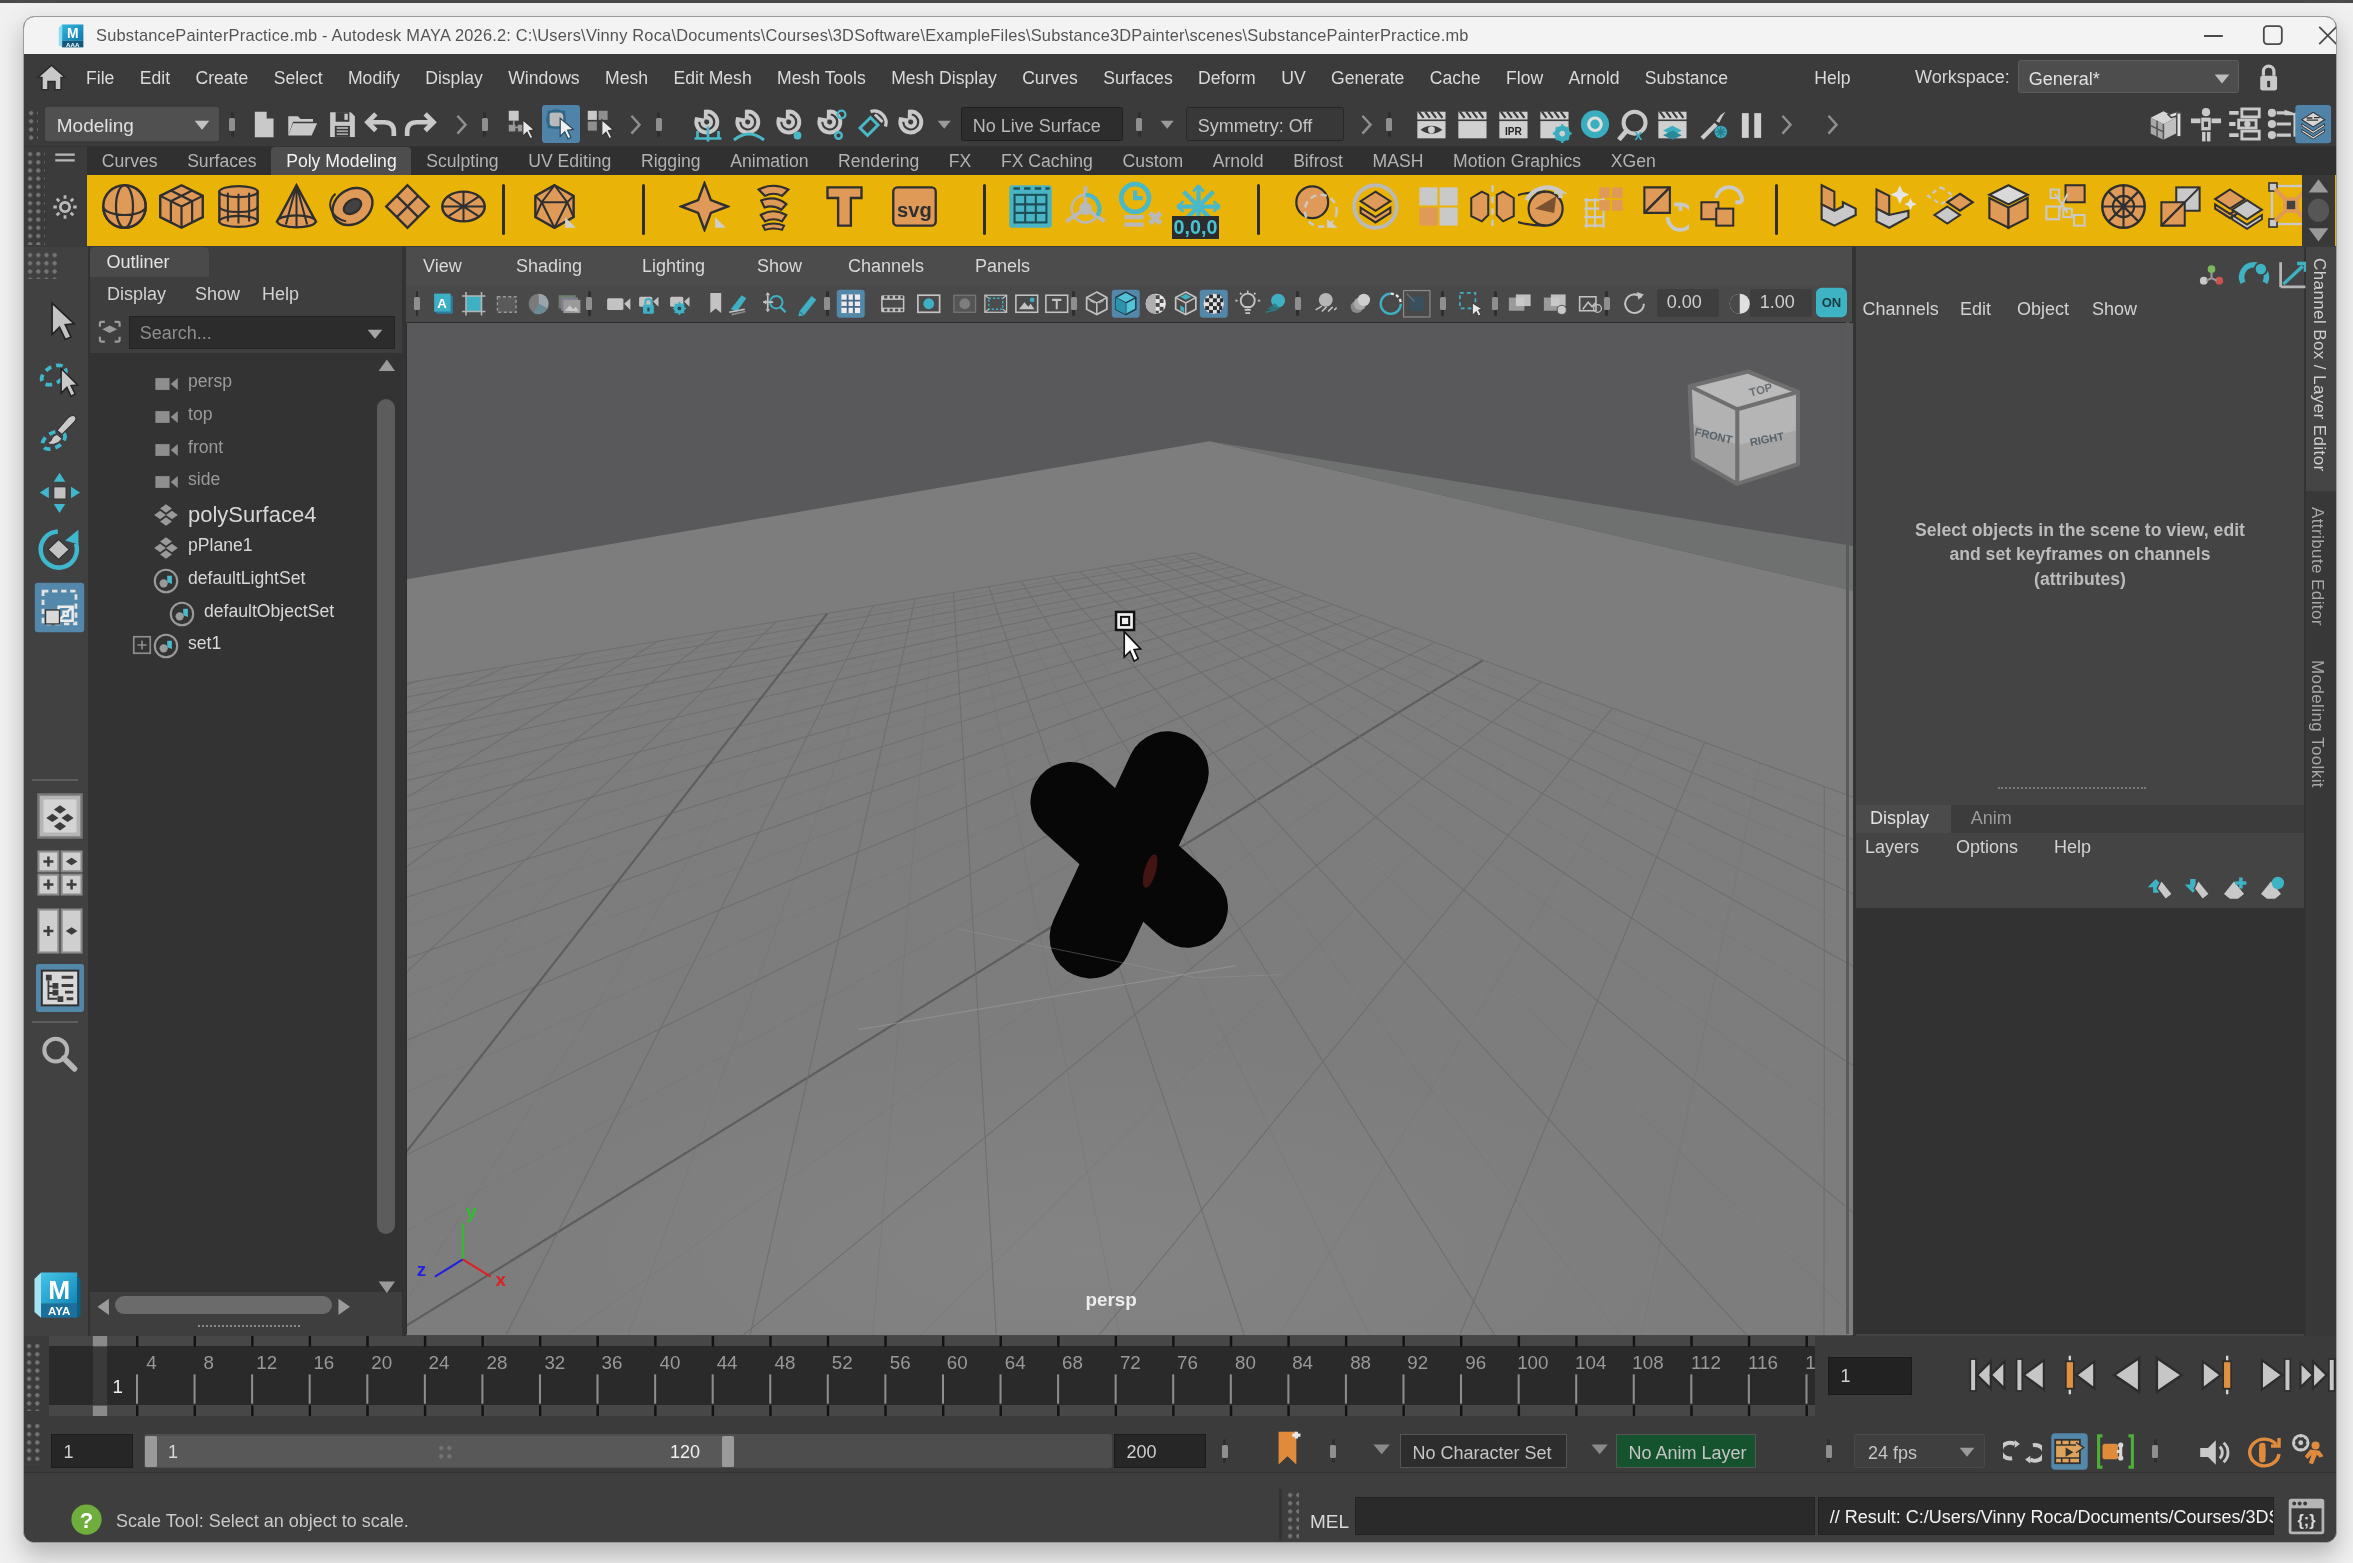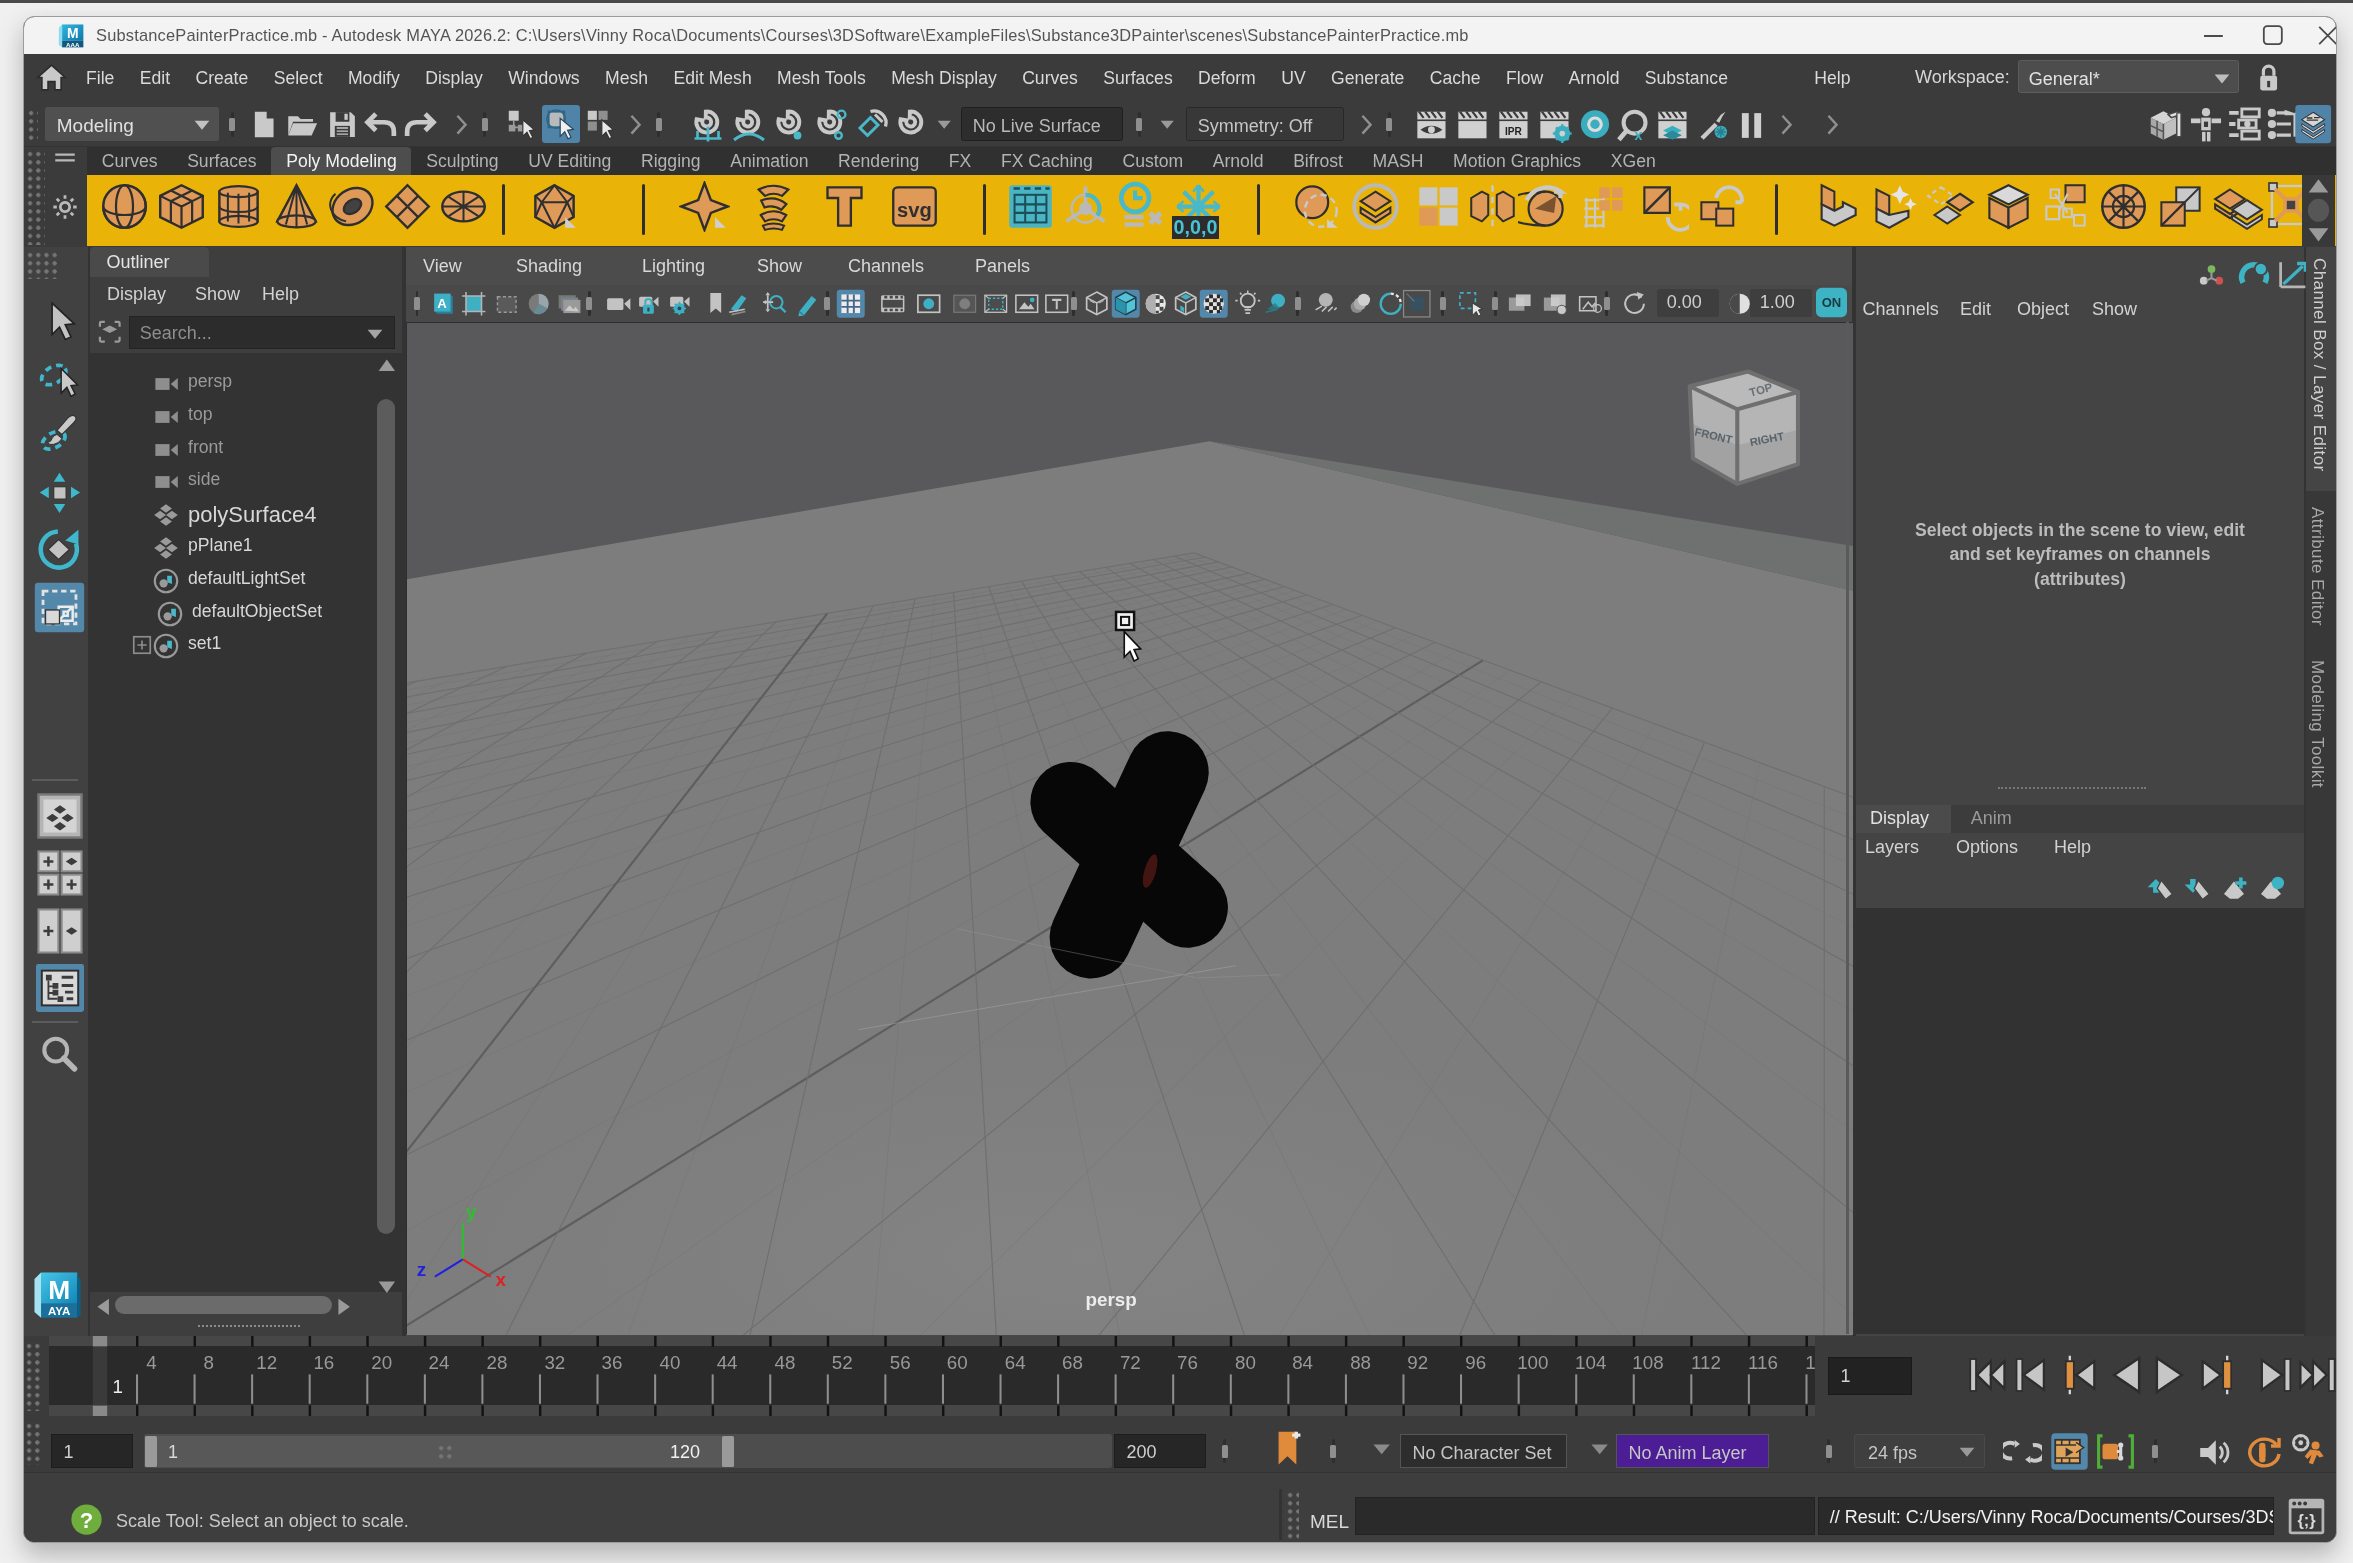--- a/index.html
+++ b/index.html
@@ -682,21 +682,21 @@
             <span class="abs" style="left:98px;top:4.9px;color:#d8d8d8;font-size:17.6px">pPlane1</span>
           </div>
           <div class="abs" style="left:0;top:211px;width:279px;height:33px">
             <svg class="abs" style="left:63px;top:4.1px" width="26" height="26" viewBox="0 0 22 22">
               <circle cx="11" cy="11" r="9.5" fill="none" stroke="#9a9a9a" stroke-width="1.8"></circle>
               <circle cx="9" cy="13" r="3.5" fill="#9a9a9a"></circle>
               <path d="M12 6.5 h4 v7 l-4 -1.5 Z" fill="#49b8c8"></path>
             </svg>
             <span class="abs" style="left:98px;top:4.9px;color:#d8d8d8;font-size:17.6px">defaultLightSet</span>
           </div>
-          <div class="abs" style="left:4px;top:244px;width:279px;height:33px">
+          <div class="abs" style="left:16px;top:244px;width:279px;height:33px">
             <svg class="abs" style="left:63px;top:4.1px" width="26" height="26" viewBox="0 0 22 22">
               <circle cx="11" cy="11" r="9.5" fill="none" stroke="#9a9a9a" stroke-width="1.8"></circle>
               <circle cx="9" cy="13" r="3.5" fill="#9a9a9a"></circle>
               <path d="M12 6.5 h4 v7 l-4 -1.5 Z" fill="#49b8c8"></path>
             </svg>
             <span class="abs" style="left:98px;top:4.9px;color:#d8d8d8;font-size:17.6px">defaultObjectSet</span>
           </div>
           <div class="abs" style="left:0;top:276px;width:279px;height:33px">
             <svg class="abs" style="left:41px;top:5.7px" width="22" height="22" viewBox="0 0 24 24">
               <rect x="3" y="3" width="18" height="18" fill="none" stroke="#8e8e8e" stroke-width="1.8"></rect>
@@ -1343,21 +1343,21 @@
       </svg>
       <div class="vsep" style="left:1308px;top:21.3px"></div>
       <div class="knob" style="left:1306px;top:27px"></div>
       <svg class="abs" style="left:1347px;top:24.6px" width="21.3" height="14.8" viewBox="0 0 26 18">
         <path d="M3 3 L23 3 L13 15 Z" fill="#8a8a8a"></path>
       </svg>
       <div class="abs" style="left:1376px;top:16.4px;width:167px;height:34px;background:#2d2d2d;border:0.8px solid #555;color:#c5c5c5;font-size:18px;padding:8.2px 0 0 11.5px;white-space:nowrap">No Character Set</div>
       <svg class="abs" style="left:1565px;top:24.6px" width="21.3" height="14.8" viewBox="0 0 26 18">
         <path d="M3 3 L23 3 L13 15 Z" fill="#8a8a8a"></path>
       </svg>
-      <div class="abs" style="left:1592px;top:16.4px;width:153px;height:34px;background:#4c1d95;border:0.8px solid #555;color:#c5c5c5;font-size:18px;padding:8.2px 0 0 11.5px;white-space:nowrap">No Anim Layer</div>
+      <div class="abs" style="left:1592px;top:16.4px;width:140px;height:34px;background:#14532d;border:0.8px solid #555;color:#c5c5c5;font-size:18px;padding:8.2px 0 0 11.5px;white-space:nowrap">No Anim Layer</div>
       <div class="vsep" style="left:1803px;top:21.3px"></div>
       <div class="knob" style="left:1802px;top:27px"></div>
       <div class="abs" style="left:1830px;top:16.4px;width:131px;height:34px;background:#3f3f3f;border:0.8px solid #4a4a4a;border-radius:2.5px;color:#c5c5c5;font-size:18px;padding:8.2px 0 0 13px;white-space:nowrap">24 fps<svg class="abs" style="right:8.2px;top:10.7px" width="18" height="12.3" viewBox="0 0 22 15">
           <path d="M2 2 L20 2 L11 13 Z" fill="#9a9a9a"></path>
         </svg></div>
       <svg class="abs" style="left:1979px;top:19.7px" width="39" height="29.5" viewBox="0 0 30 22">
         <path d="M7 16 a7 6 0 1 1 2 -11 M23 6 a7 6 0 1 1 -2 11" fill="none" stroke="#c9c9c9" stroke-width="3"></path>
         <path d="M9 2 l4 3 -4 3 Z M21 20 l-4 -3 4 -3 Z" fill="#c9c9c9"></path>
       </svg>
       <svg class="abs" style="left:2026px;top:14.8px" width="39" height="39" viewBox="0 0 30 30">

